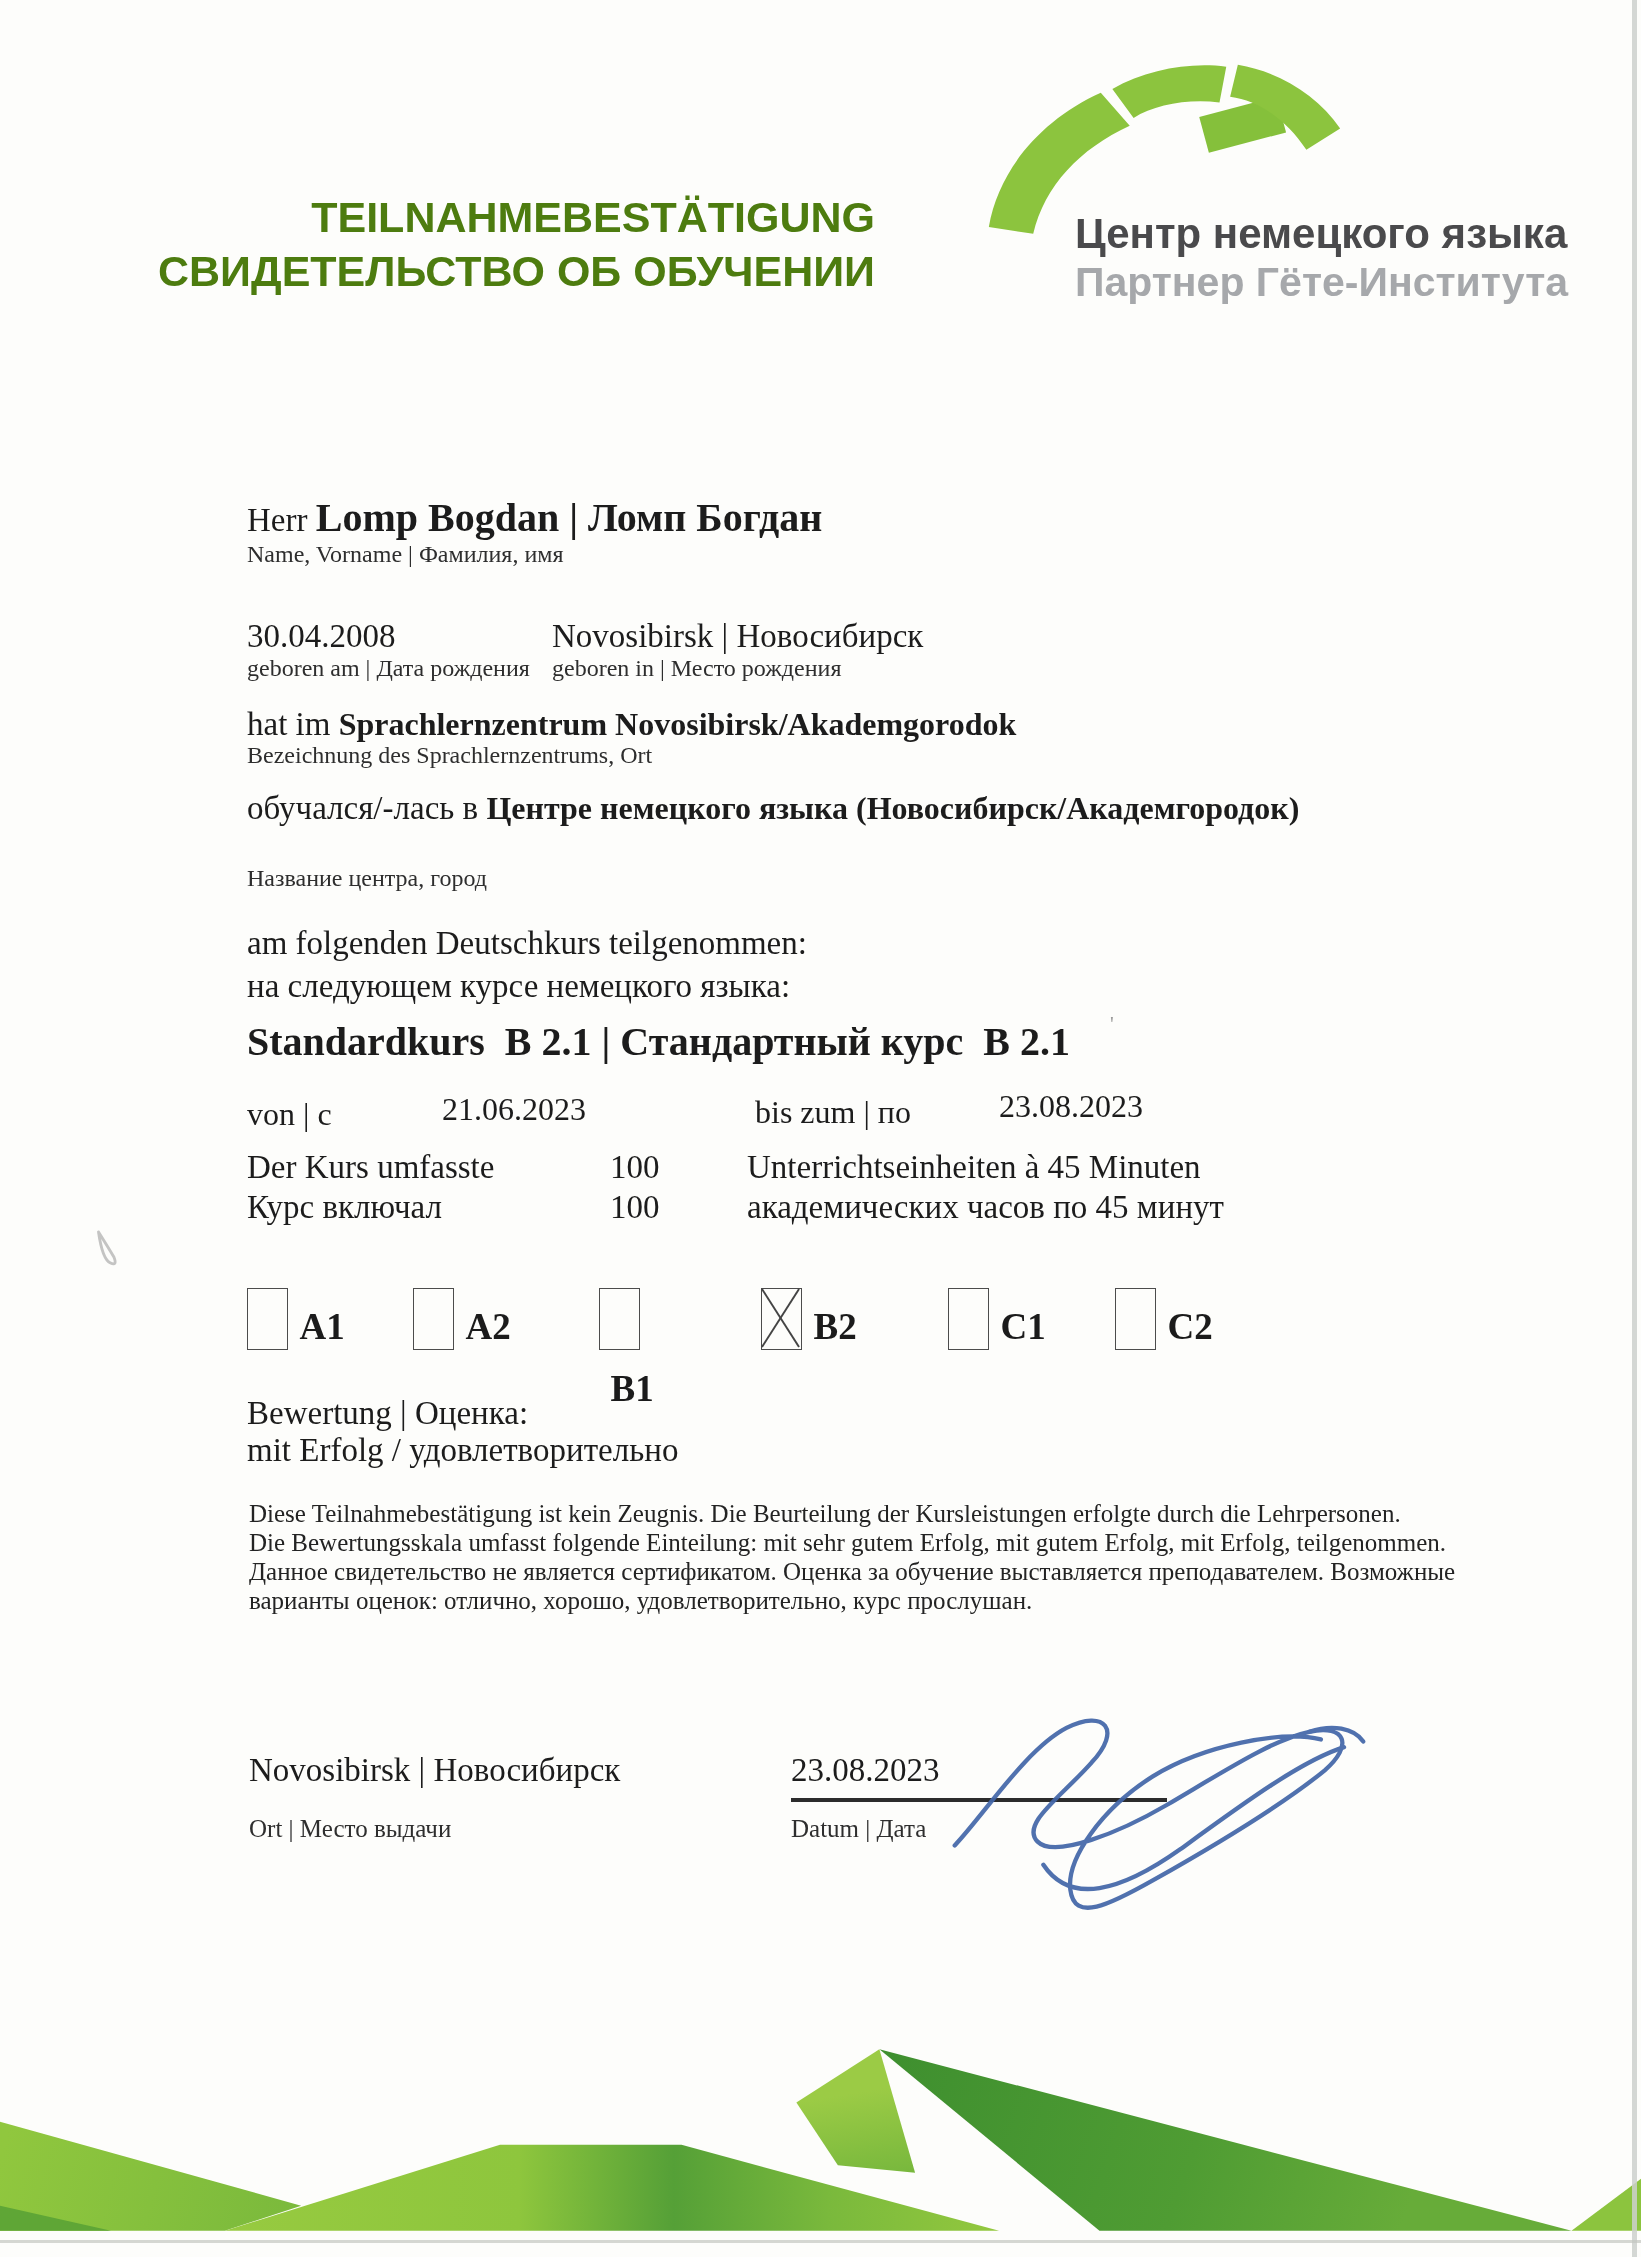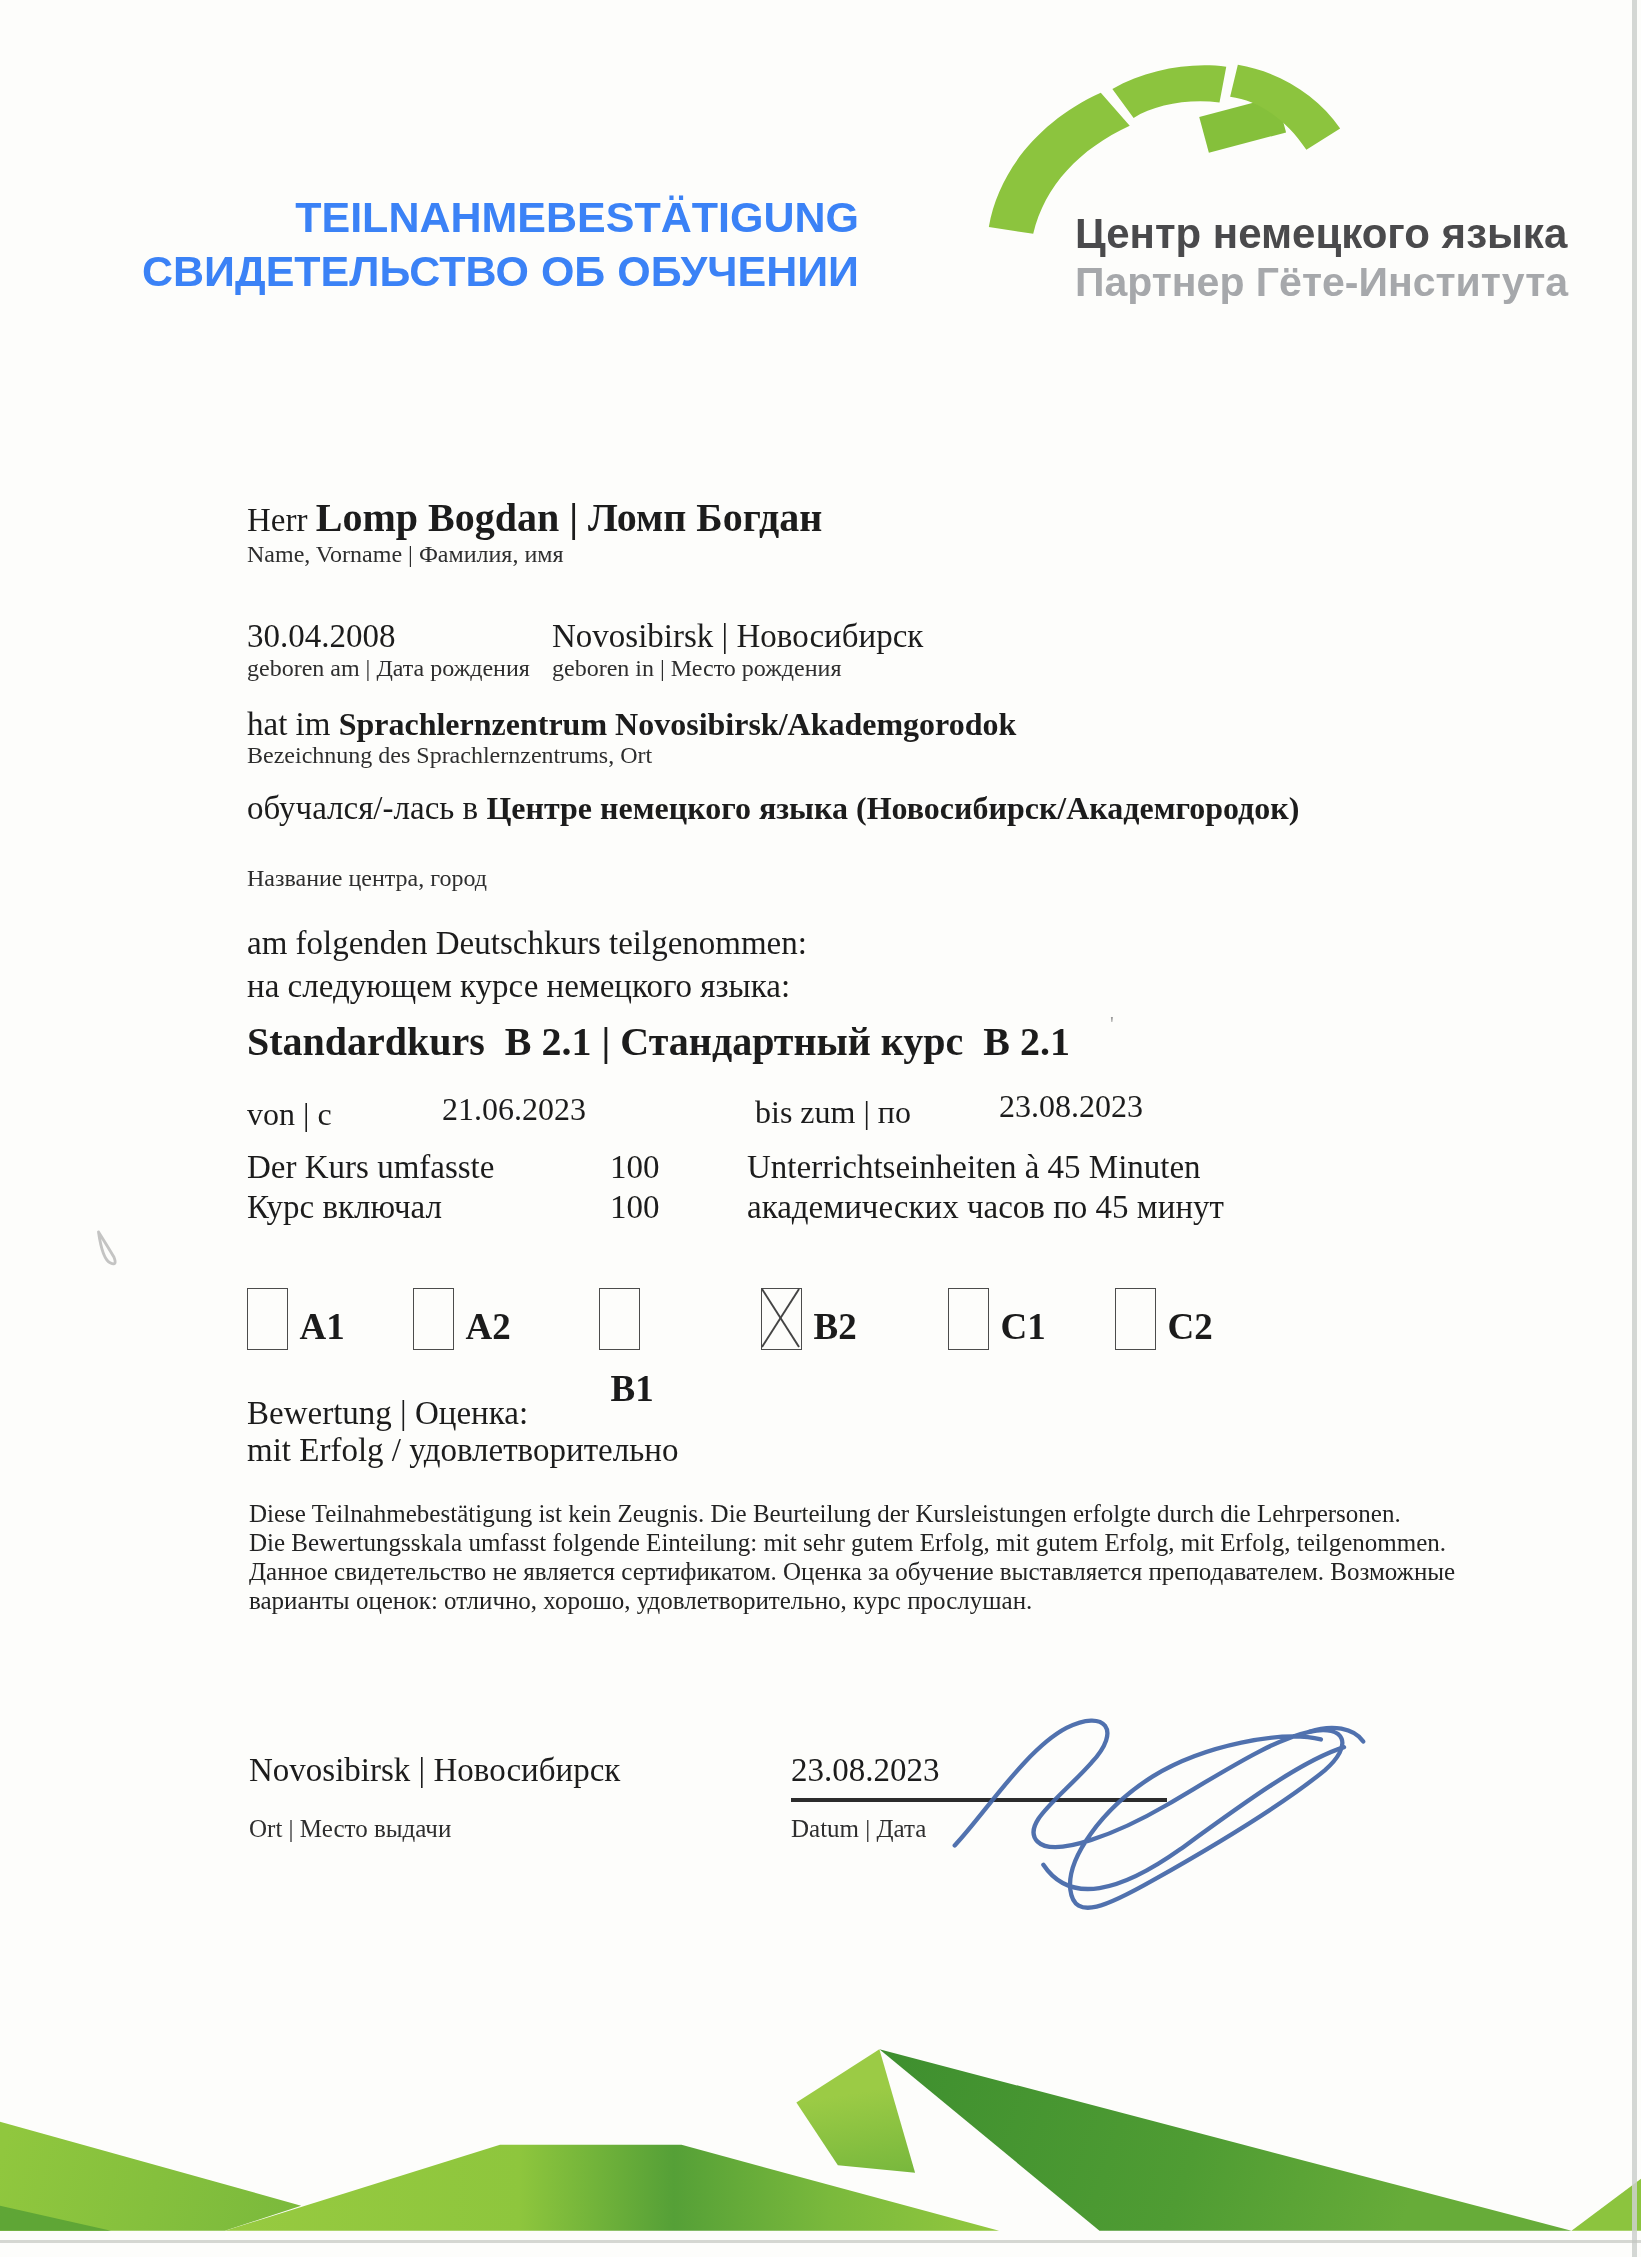--- a/index.html
+++ b/index.html
@@ -7,25 +7,25 @@
     position:relative;
     width:1641px;height:2257px;
     background:#fdfdfb;
     overflow:hidden;
     font-family:"Liberation Serif","DejaVu Serif",serif;
     color:#1c1c1c;
   }
   .abs{position:absolute;}
   
   .doc-title{
-    left:100px;top:190px;width:759px;
+    left:116px;top:190px;width:759px;
     text-align:right;
     font-family:"Liberation Sans","DejaVu Sans",sans-serif;
     font-weight:700;font-size:43px;line-height:54px;
-    color:#3b82f6;letter-spacing:0px;
+    color:#4d7c0f;letter-spacing:0px;
   }
   .logo-text1{
     left:1075px;top:210px;
     font-family:"Liberation Sans","DejaVu Sans",sans-serif;
     font-weight:700;font-size:42px;color:#4a4a4c;white-space:nowrap;
   }
   .logo-text2{
     left:1075px;top:259px;
     font-family:"Liberation Sans","DejaVu Sans",sans-serif;
     font-weight:700;font-size:41px;color:#a6a8ab;white-space:nowrap;

